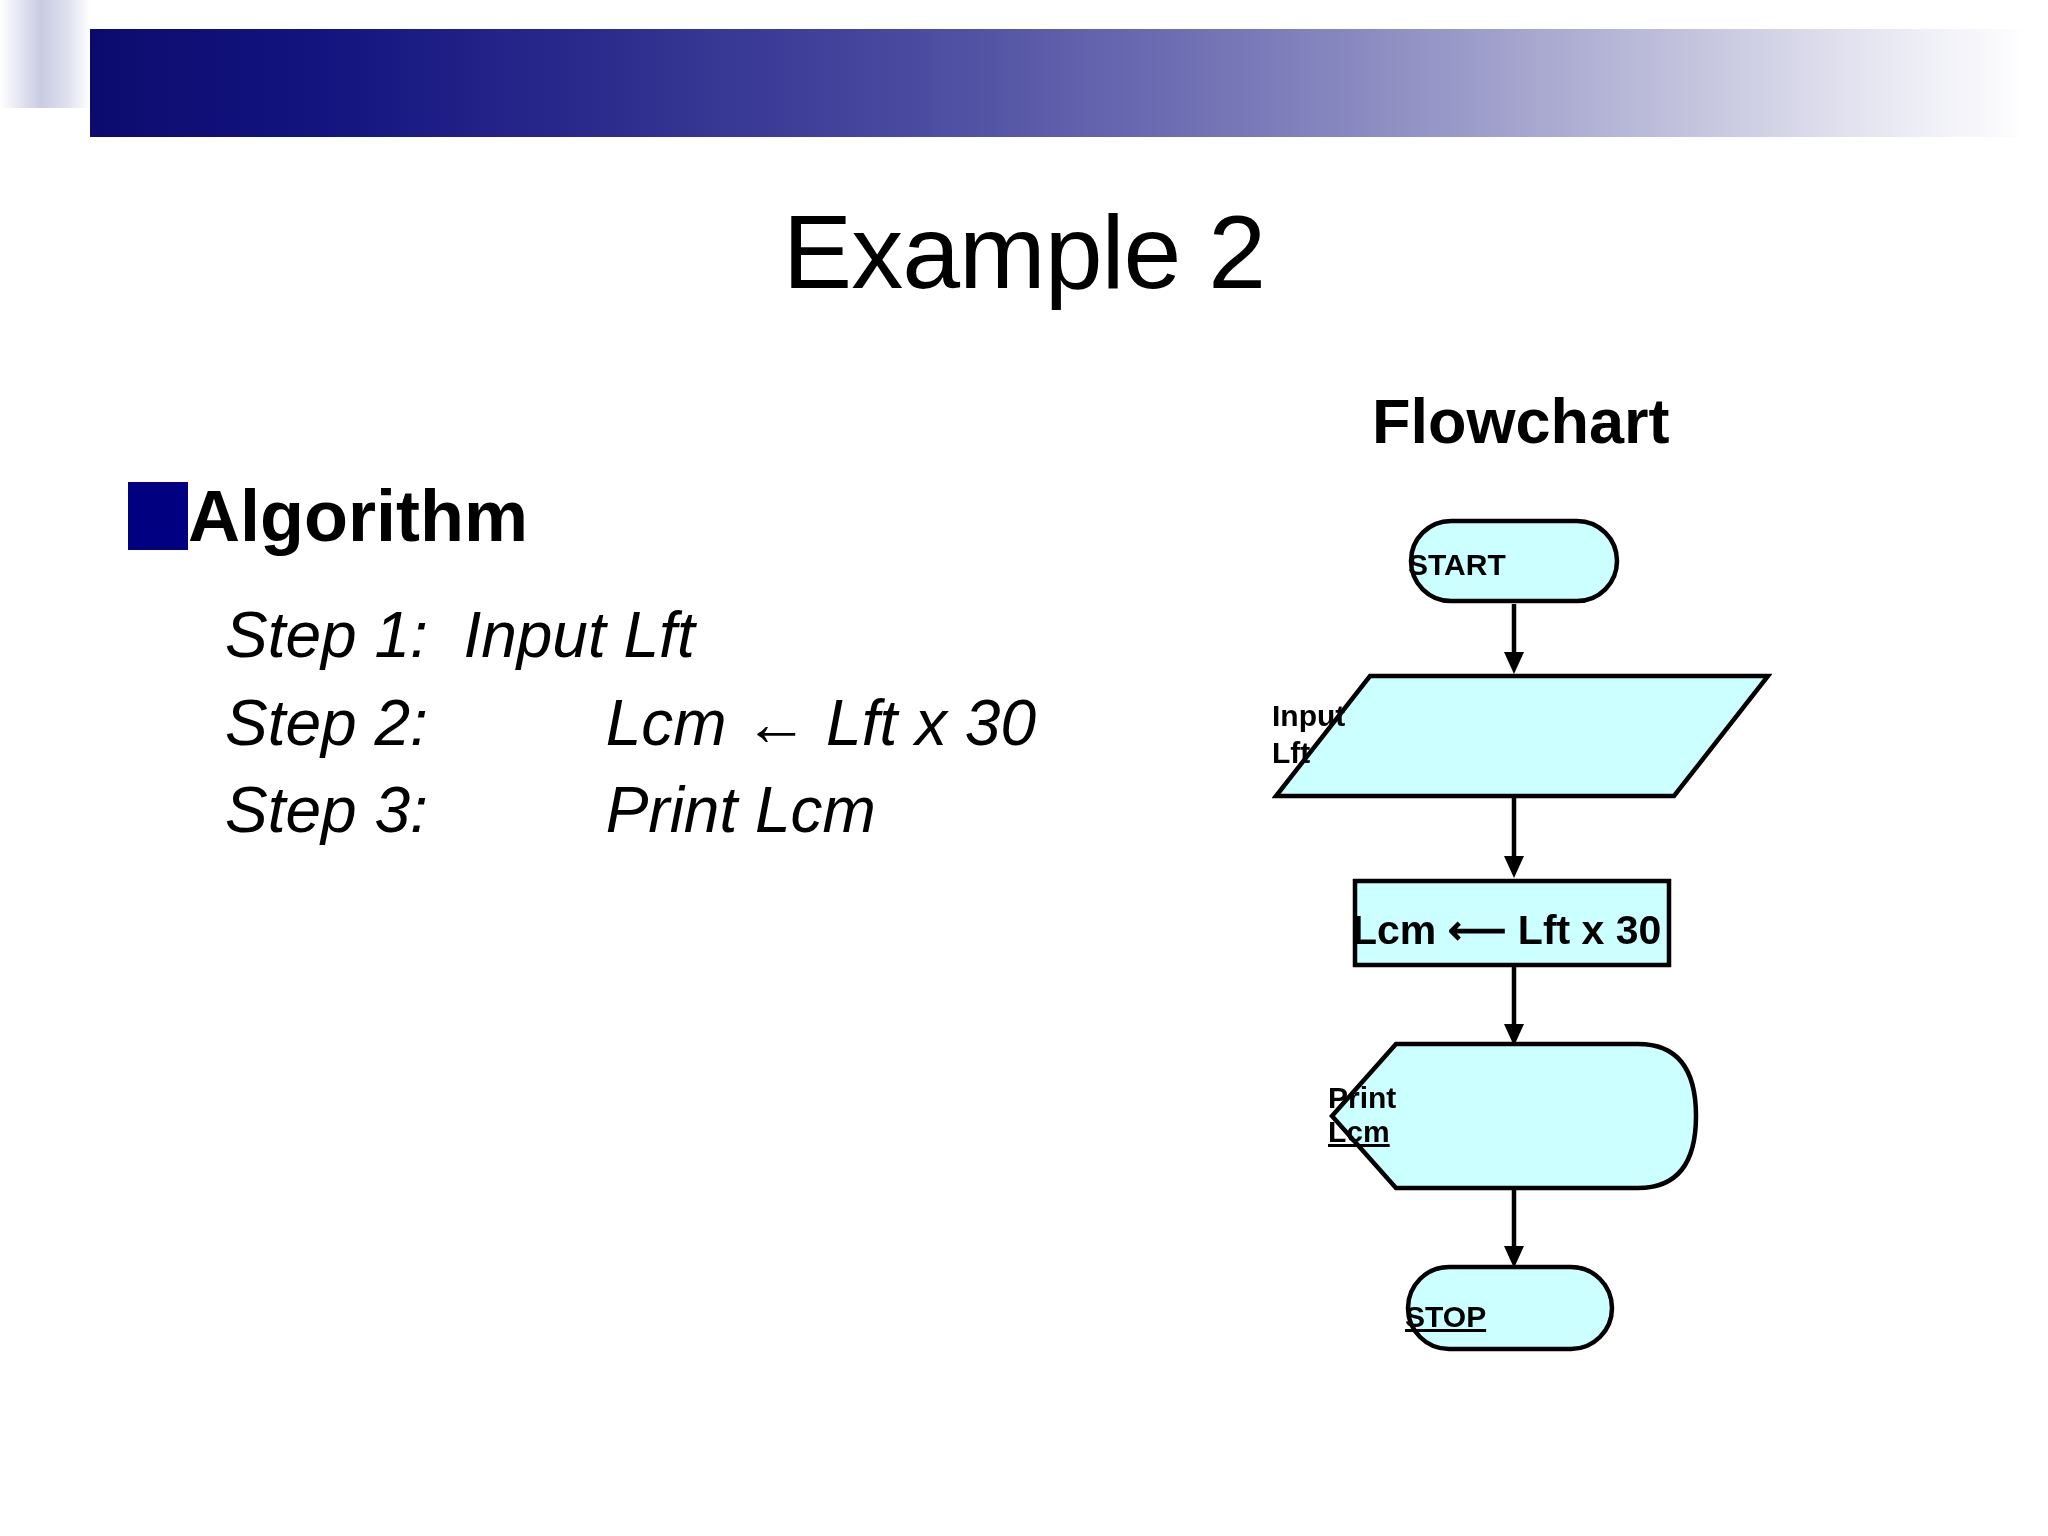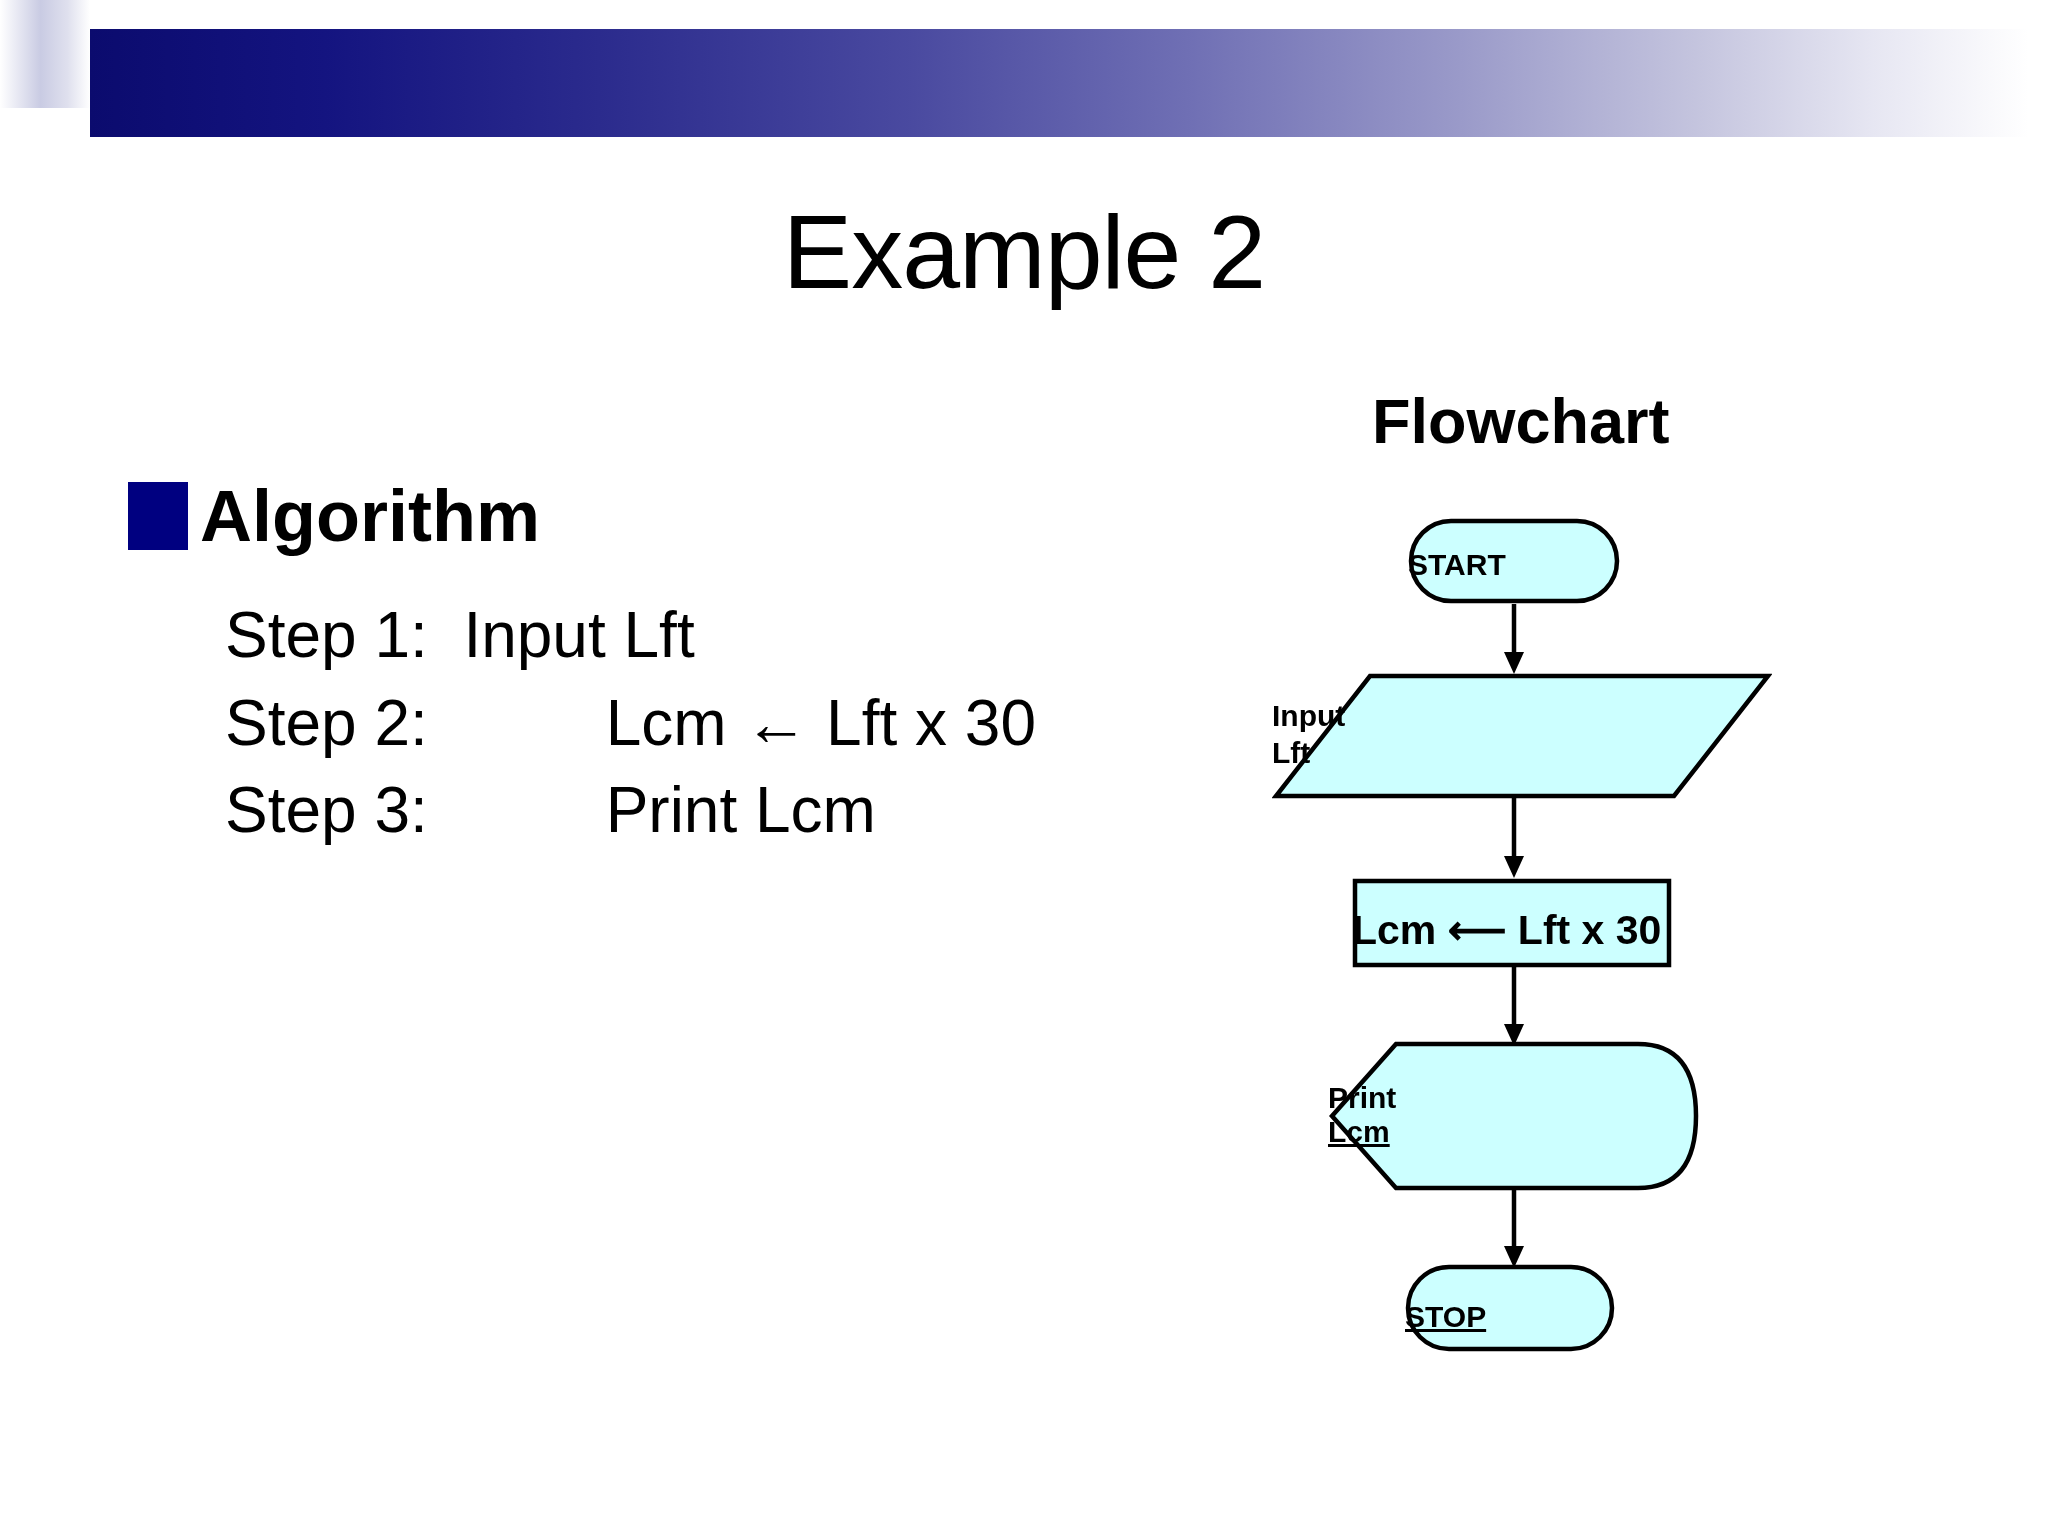--- a/index.html
+++ b/index.html
@@ -80,37 +80,38 @@
     width: 60px;
     height: 68px;
     background: #000080;
     flex: 0 0 auto;
   }
   .algo-heading {
     font-size: 72px;
     font-weight: 700;
     color: #000000;
     line-height: 1;
-    margin-left: 12px;
+    margin-left: 0px;
     white-space: nowrap;
   }
 
   .steps {
     position: absolute;
     left: 225px;
     top: 592px;
     width: 1120px;
   }
   .step-line {
     font-size: 64px;
     font-weight: 400;
     color: #000000;
     line-height: 1.37;
     white-space: pre;
     font-stretch: condensed;
+    font-style: italic;
   }
 
   
   .flowchart {
     position: absolute;
     left: 1250px;
     top: 500px;
     width: 600px;
     height: 900px;
   }

